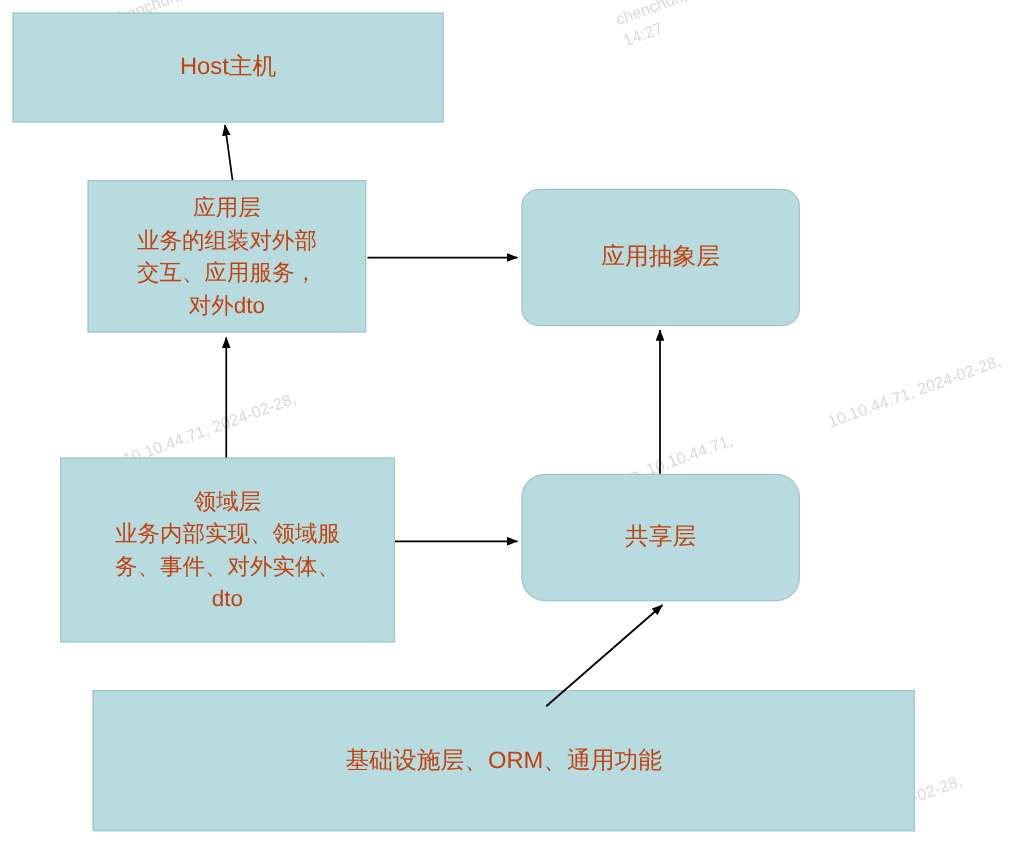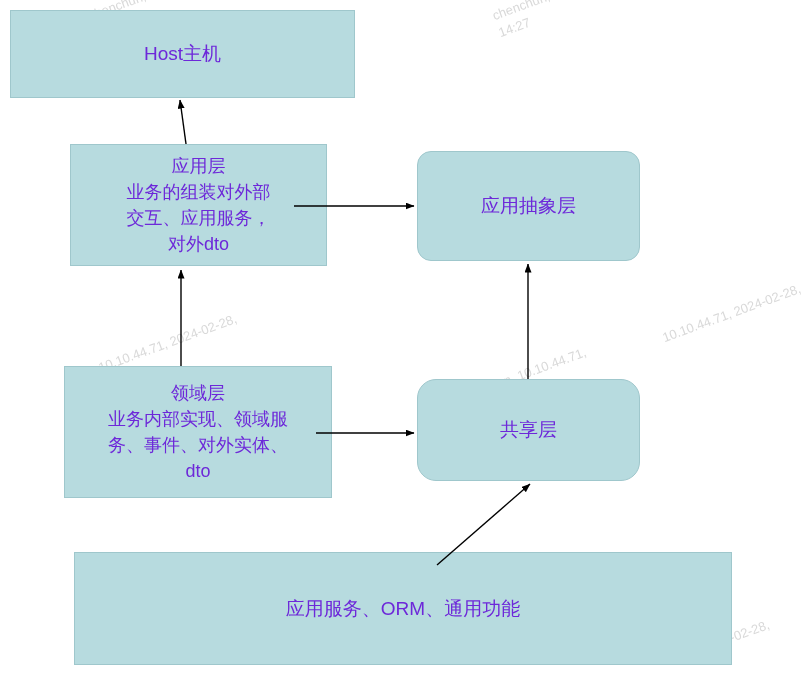--- a/index.html
+++ b/index.html
@@ -23,21 +23,21 @@
   }
   .node {
     position: absolute;
     box-sizing: border-box;
     background: #b7dbdf;
     border: 1px solid #9fc7cc;
     display: flex;
     align-items: center;
     justify-content: center;
     text-align: center;
-    color: #6d28d9;
+    color: #c2410c;
     font-size: 19px;
     line-height: 1.45;
     padding: 4px 8px;
     white-space: pre-line;
   }
   .node.small-text { font-size: 18px; }
   .arrows {
     position: absolute;
     left: 0;
     top: 0;
@@ -67,35 +67,35 @@
   <div class="wm rot" style="left:490px; top:8px;">chenchun, 10.10
 14:27</div>
   <div class="wm rot" style="left:96px; top:360px;">10.10.44.71, 2024-02-28,</div>
   <div class="wm rot" style="left:660px; top:330px;">10.10.44.71, 2024-02-28,</div>
   <div class="wm rot" style="left:455px; top:390px;">chenchun, 10.10.44.71,</div>
   <div class="wm rot" style="left:300px; top:648px;">2024-02-28,</div>
   <div class="wm rot" style="left:700px; top:640px;">2024-02-28,</div>
 
   <div class="node" style="left:10px; top:10px; width:345px; height:88px;">Host主机</div>
 
-  <div class="node small-text" style="left:70px; top:144px; width:257px; height:122px;">应用层
+  <div class="node small-text" style="left:70px; top:144px; width:223px; height:122px;">应用层
 业务的组装对外部
 交互、应用服务，
 对外dto</div>
 
   <div class="node" style="left:417px; top:151px; width:223px; height:110px;border-radius:14px;">应用抽象层</div>
 
-  <div class="node small-text" style="left:64px; top:366px; width:268px; height:132px;">领域层
+  <div class="node small-text" style="left:48px; top:366px; width:268px; height:148px;">领域层
 业务内部实现、领域服
 务、事件、对外实体、
 dto</div>
 
   <div class="node" style="left:417px; top:379px; width:223px; height:102px;border-radius:19px;">共享层</div>
 
-  <div class="node" style="left:74px; top:552px; width:658px; height:113px;">应用服务、ORM、通用功能</div>
+  <div class="node" style="left:74px; top:552px; width:658px; height:113px;">基础设施层、ORM、通用功能</div>
 
   <svg class="arrows" viewBox="0 0 812 680" xmlns="http://www.w3.org/2000/svg">
     <defs>
       <marker id="arrowhead" markerWidth="9" markerHeight="7" refX="8.5" refY="3.5" orient="auto" markerUnits="userSpaceOnUse">
         <path d="M0,0 L9,3.5 L0,7 z" fill="#000000"></path>
       </marker>
     </defs>
     <line x1="186" y1="144" x2="180" y2="100" stroke="#000000" stroke-width="1.4" marker-end="url(#arrowhead)"></line>
     <line x1="294" y1="206" x2="414" y2="206" stroke="#000000" stroke-width="1.4" marker-end="url(#arrowhead)"></line>
     <line x1="181" y1="366" x2="181" y2="270" stroke="#000000" stroke-width="1.4" marker-end="url(#arrowhead)"></line>

